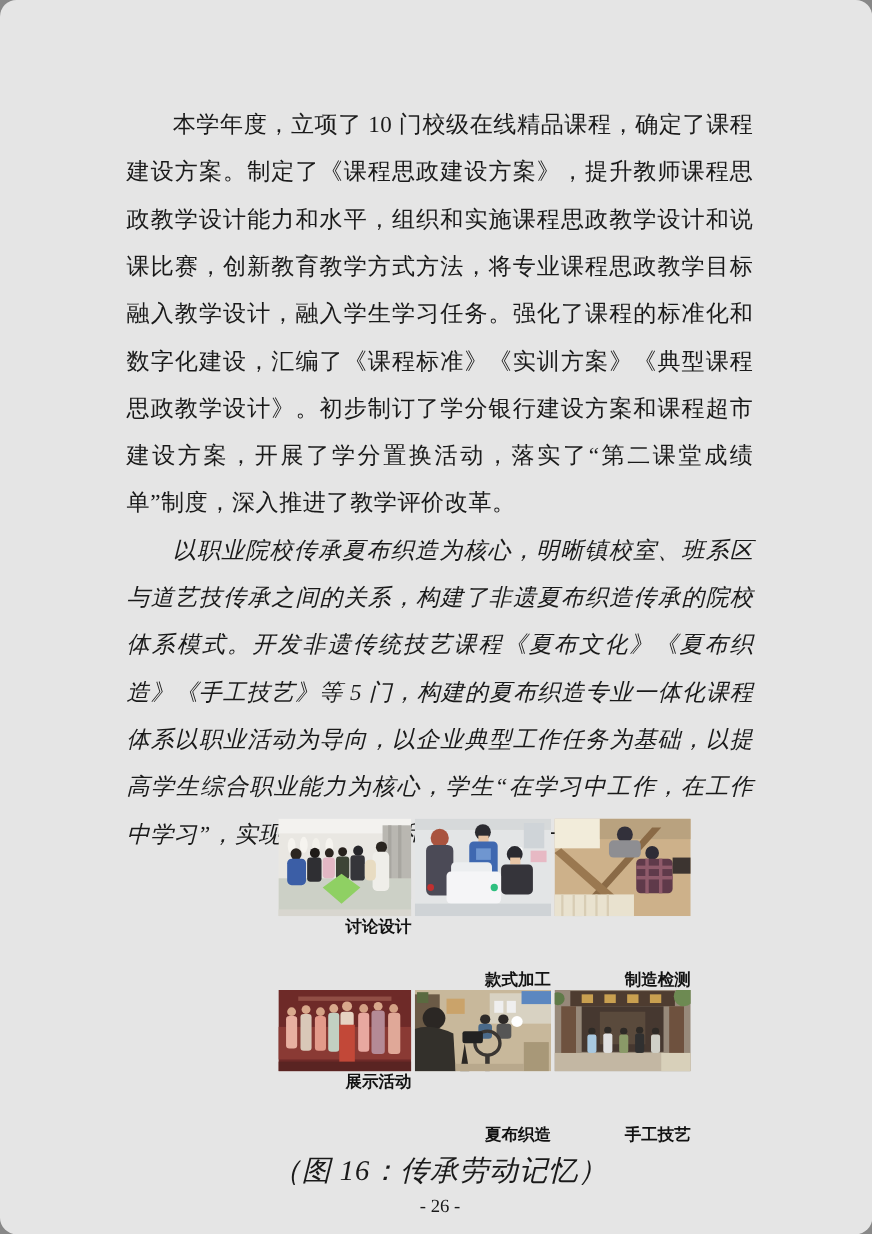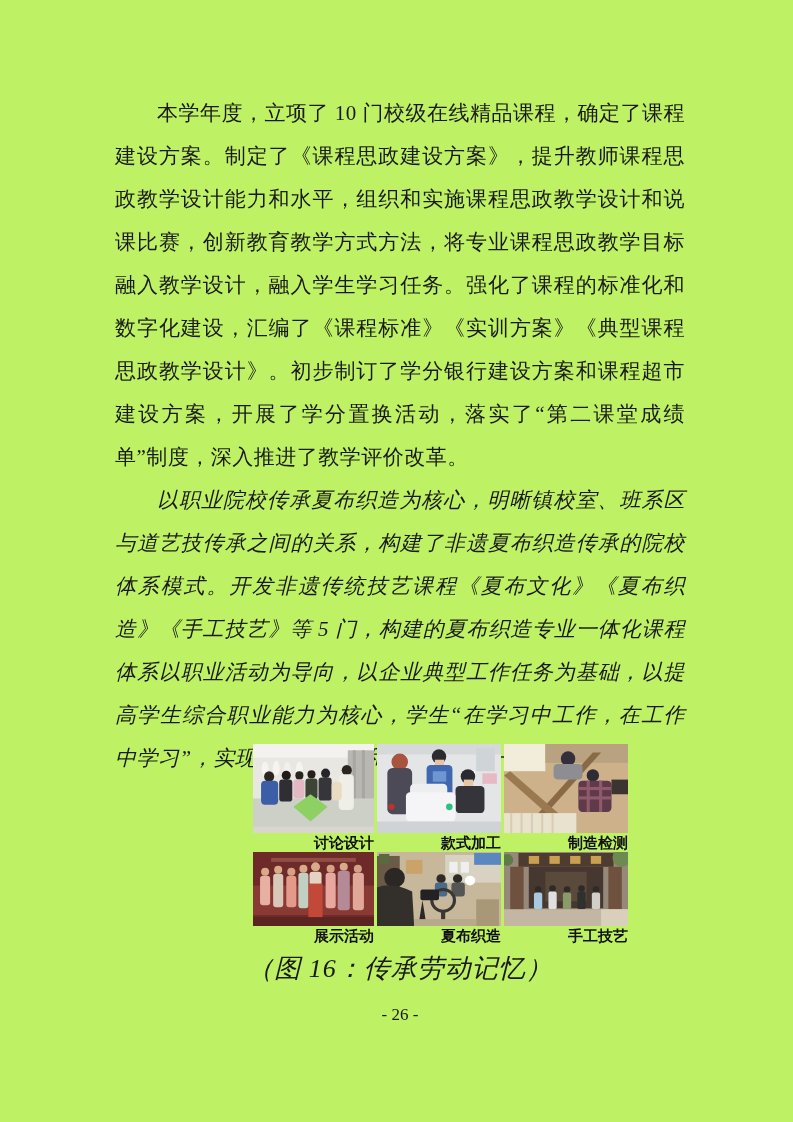--- a/index.html
+++ b/index.html
@@ -1,24 +1,25 @@
 <!DOCTYPE html>
 <html><head>
 <meta charset="utf-8">
 <style>
   html, body { margin: 0; padding: 0; background: #888; }
   .page {
     position: relative;
     width: 793px;
     height: 1122px;
     margin: 0 auto;
-    background: #bef264;
+    background: #e5e5e5;
     font-family: "Liberation Serif", serif;
     color: #1a1a1a;
     overflow: hidden;
+    border-radius: 15px;
   }
   .content {
     position: absolute;
     left: 115px;
     top: 92px;
     width: 570px;
   }
   .content p {
     margin: 0;
     font-size: 21px;
@@ -34,21 +35,21 @@
     margin-left: 138px;
     margin-top: -36px;
     width: 375px;
   }
   .photo-row {
     display: flex;
     justify-content: space-between;
   }
   .photo-cell { display: flex; flex-direction: column; align-items: flex-end; }
   .w1 { width: 121px; }
-  .w2 { width: 124px; }
+  .w2 { width: 124px; gap: 48px; }
   .photo { width: 100%; overflow: hidden; }
   .h-tall  .photo { height: 89px; }
   .h-short .photo { height: 74px; }
   .photo svg { display: block; width: 100%; height: 100%; }
   .photo-caption {
     text-align: center;
     font-family: "Liberation Sans", sans-serif;
     font-weight: bold;
     font-size: 15px;
     line-height: 19px;
@@ -57,21 +58,21 @@
   }
   .fig-caption {
     margin-top: 10px;
     text-align: center;
     font-size: 26px;
     font-style: italic;
     line-height: 28px;
     letter-spacing: 1px;
   }
   .page-number {
-    margin-top: 20px;
+    margin-top: 6px;
     text-align: center;
     font-size: 17px;
     line-height: 24px;
   }
 </style>
 </head>
 <body>
 
 <div class="page">
   <div class="content">

